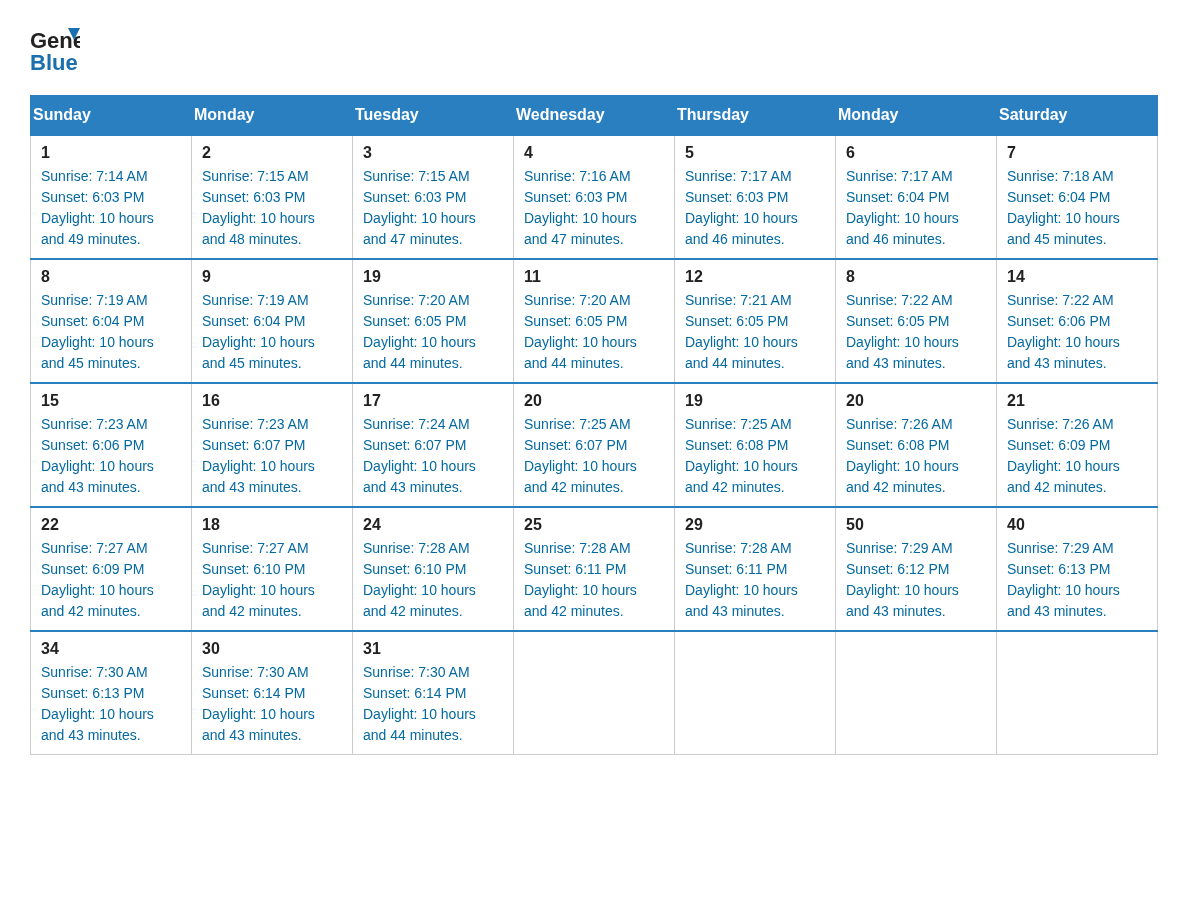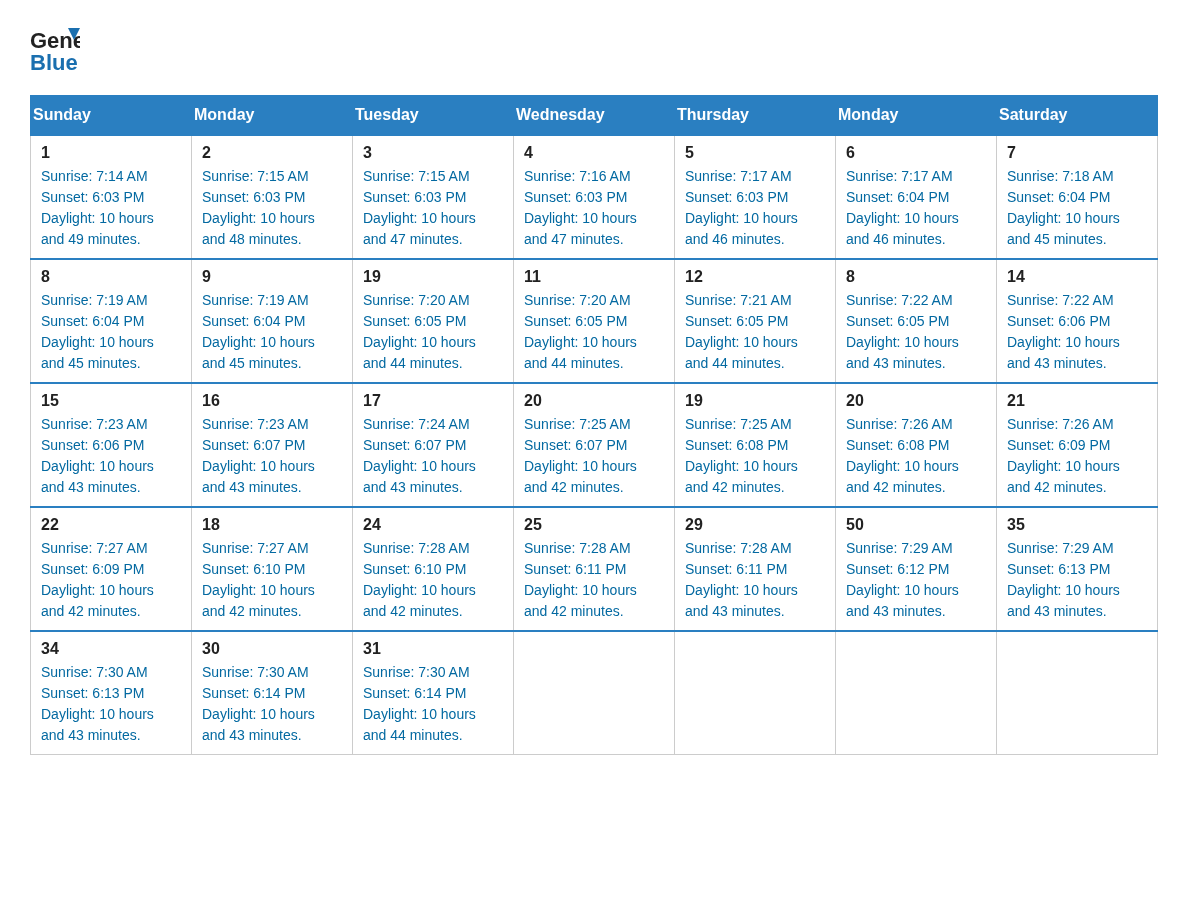--- a/index.html
+++ b/index.html
@@ -228,21 +228,21 @@
         </td>
         <td>
           <span class="day-num">29</span>
           <div class="day-info">Sunrise: 7:28 AM<br>Sunset: 6:11 PM<br>Daylight: 10 hours<br>and 43 minutes.</div>
         </td>
         <td>
           <span class="day-num">50</span>
           <div class="day-info">Sunrise: 7:29 AM<br>Sunset: 6:12 PM<br>Daylight: 10 hours<br>and 43 minutes.</div>
         </td>
         <td>
-          <span class="day-num">35</span>
+          <span class="day-num">40</span>
           <div class="day-info">Sunrise: 7:29 AM<br>Sunset: 6:13 PM<br>Daylight: 10 hours<br>and 43 minutes.</div>
         </td>
       </tr>
       <tr>
         <td>
           <span class="day-num">34</span>
           <div class="day-info">Sunrise: 7:30 AM<br>Sunset: 6:13 PM<br>Daylight: 10 hours<br>and 43 minutes.</div>
         </td>
         <td>
           <span class="day-num">30</span>

